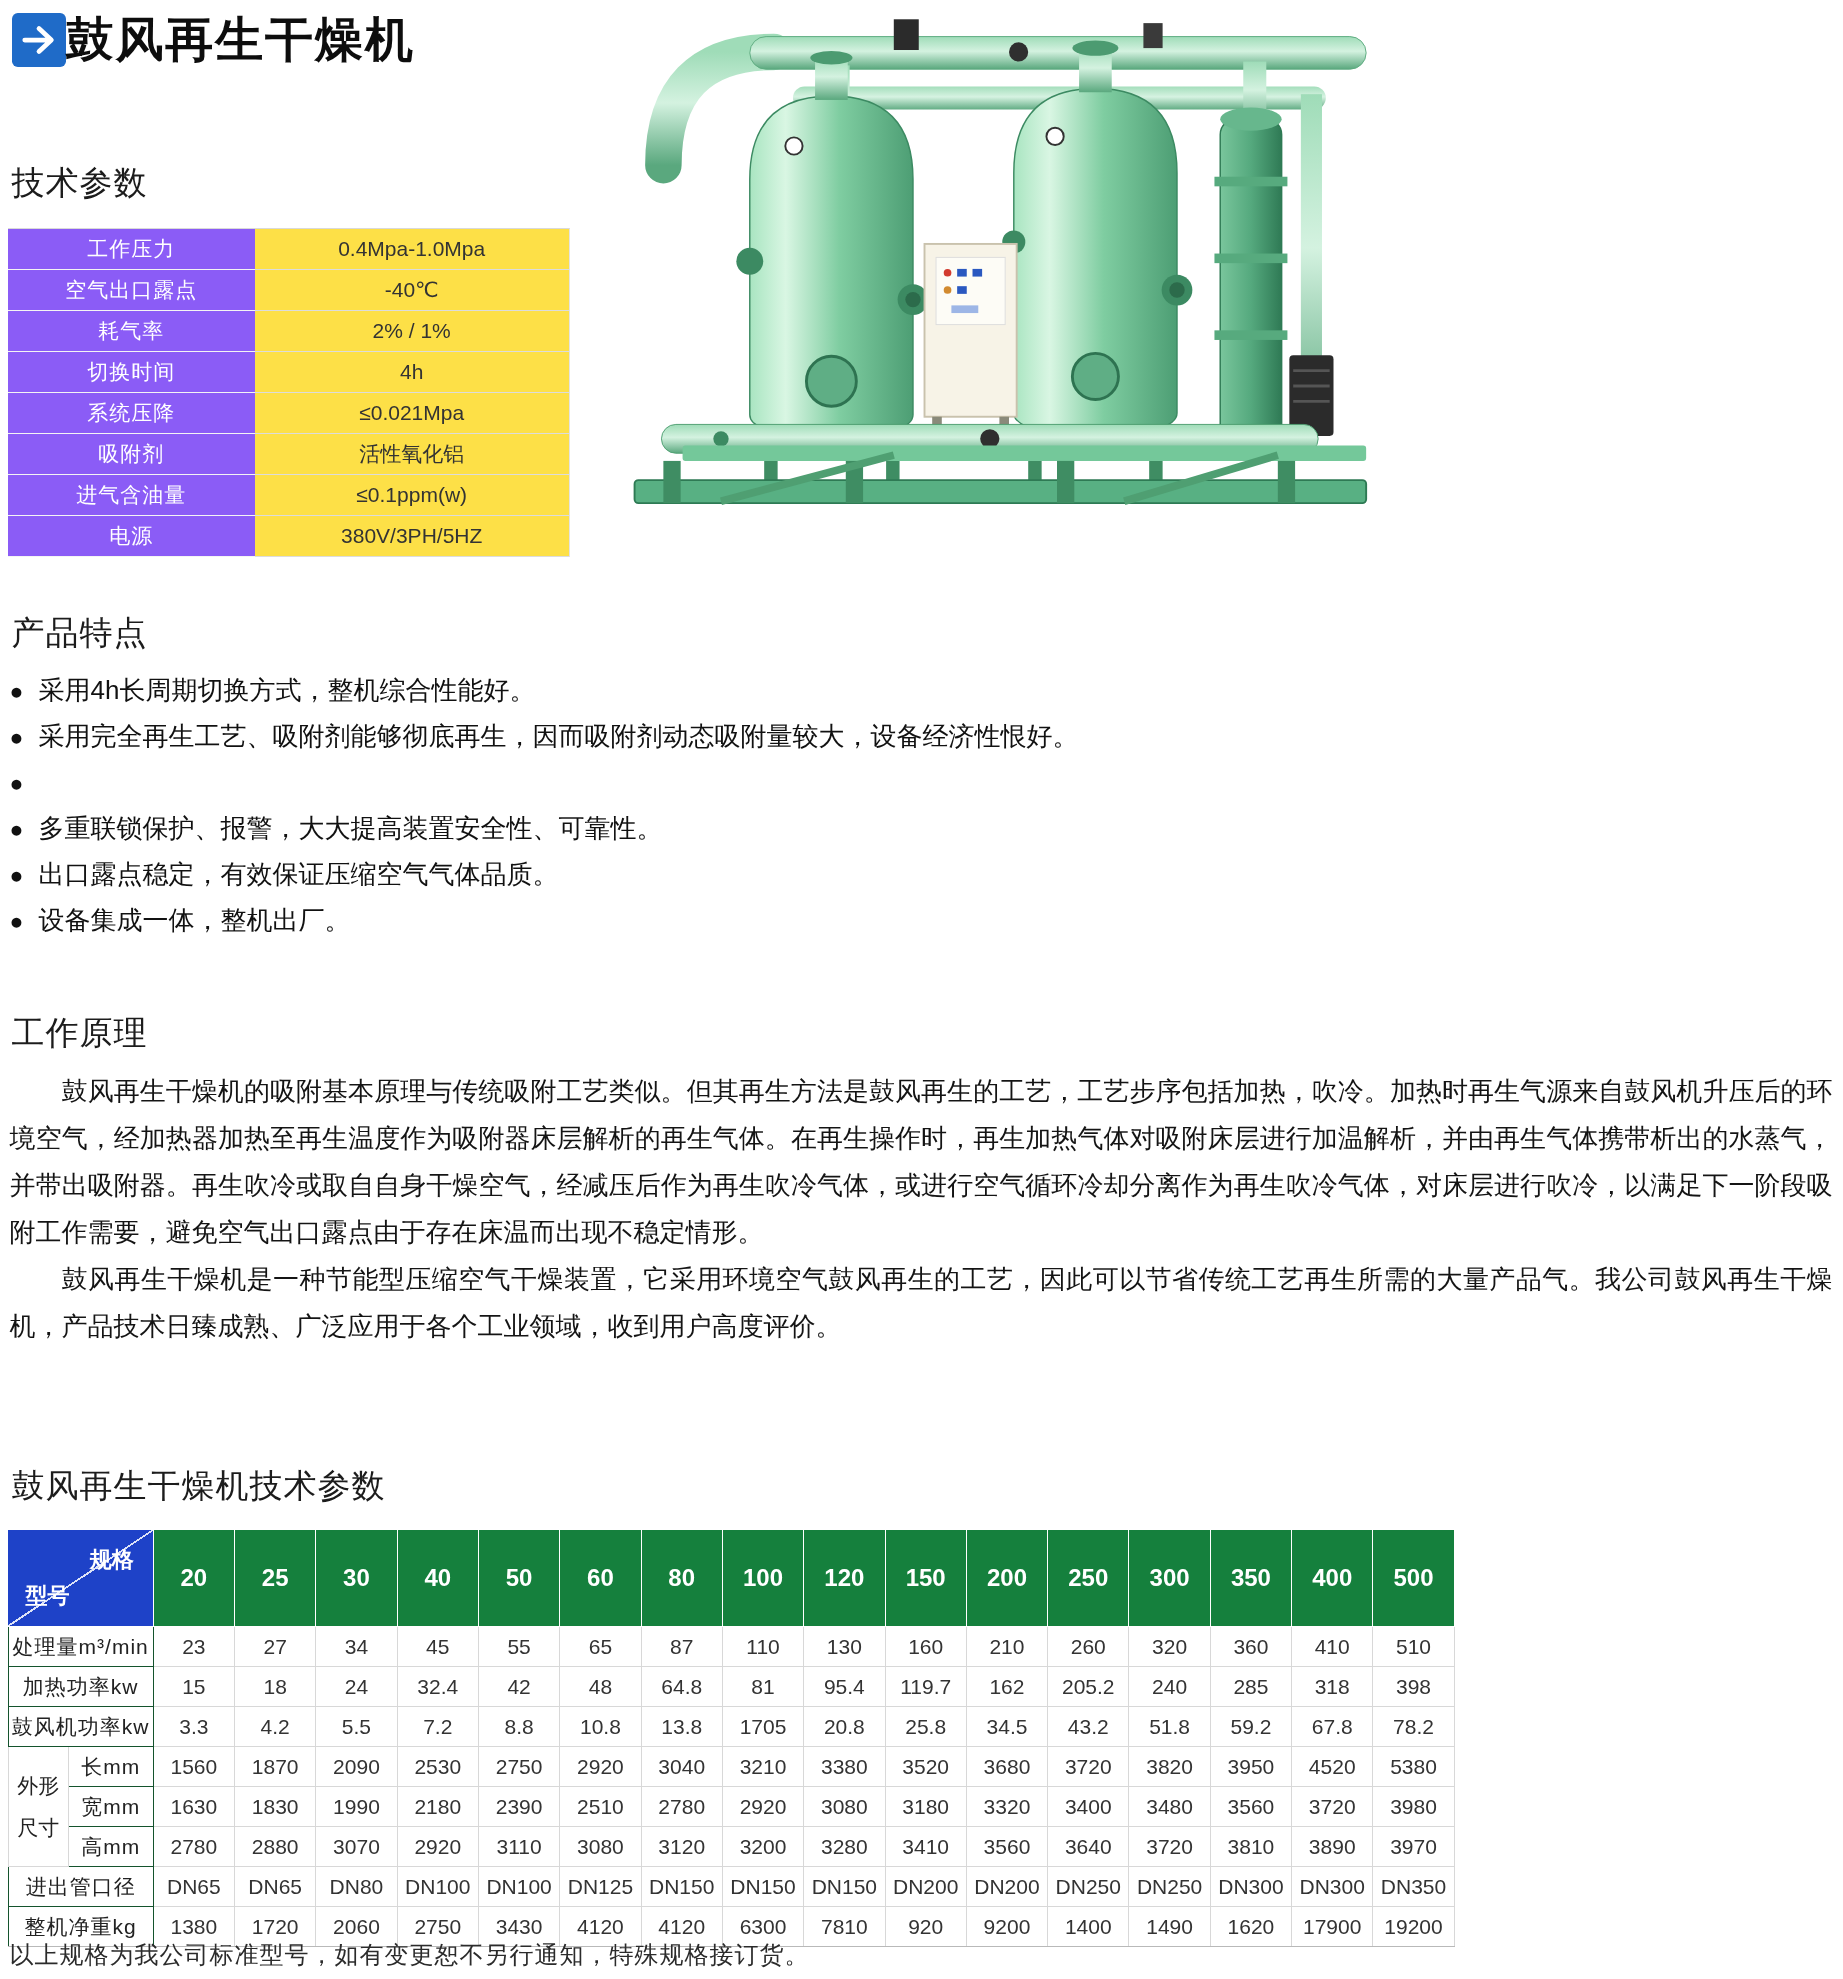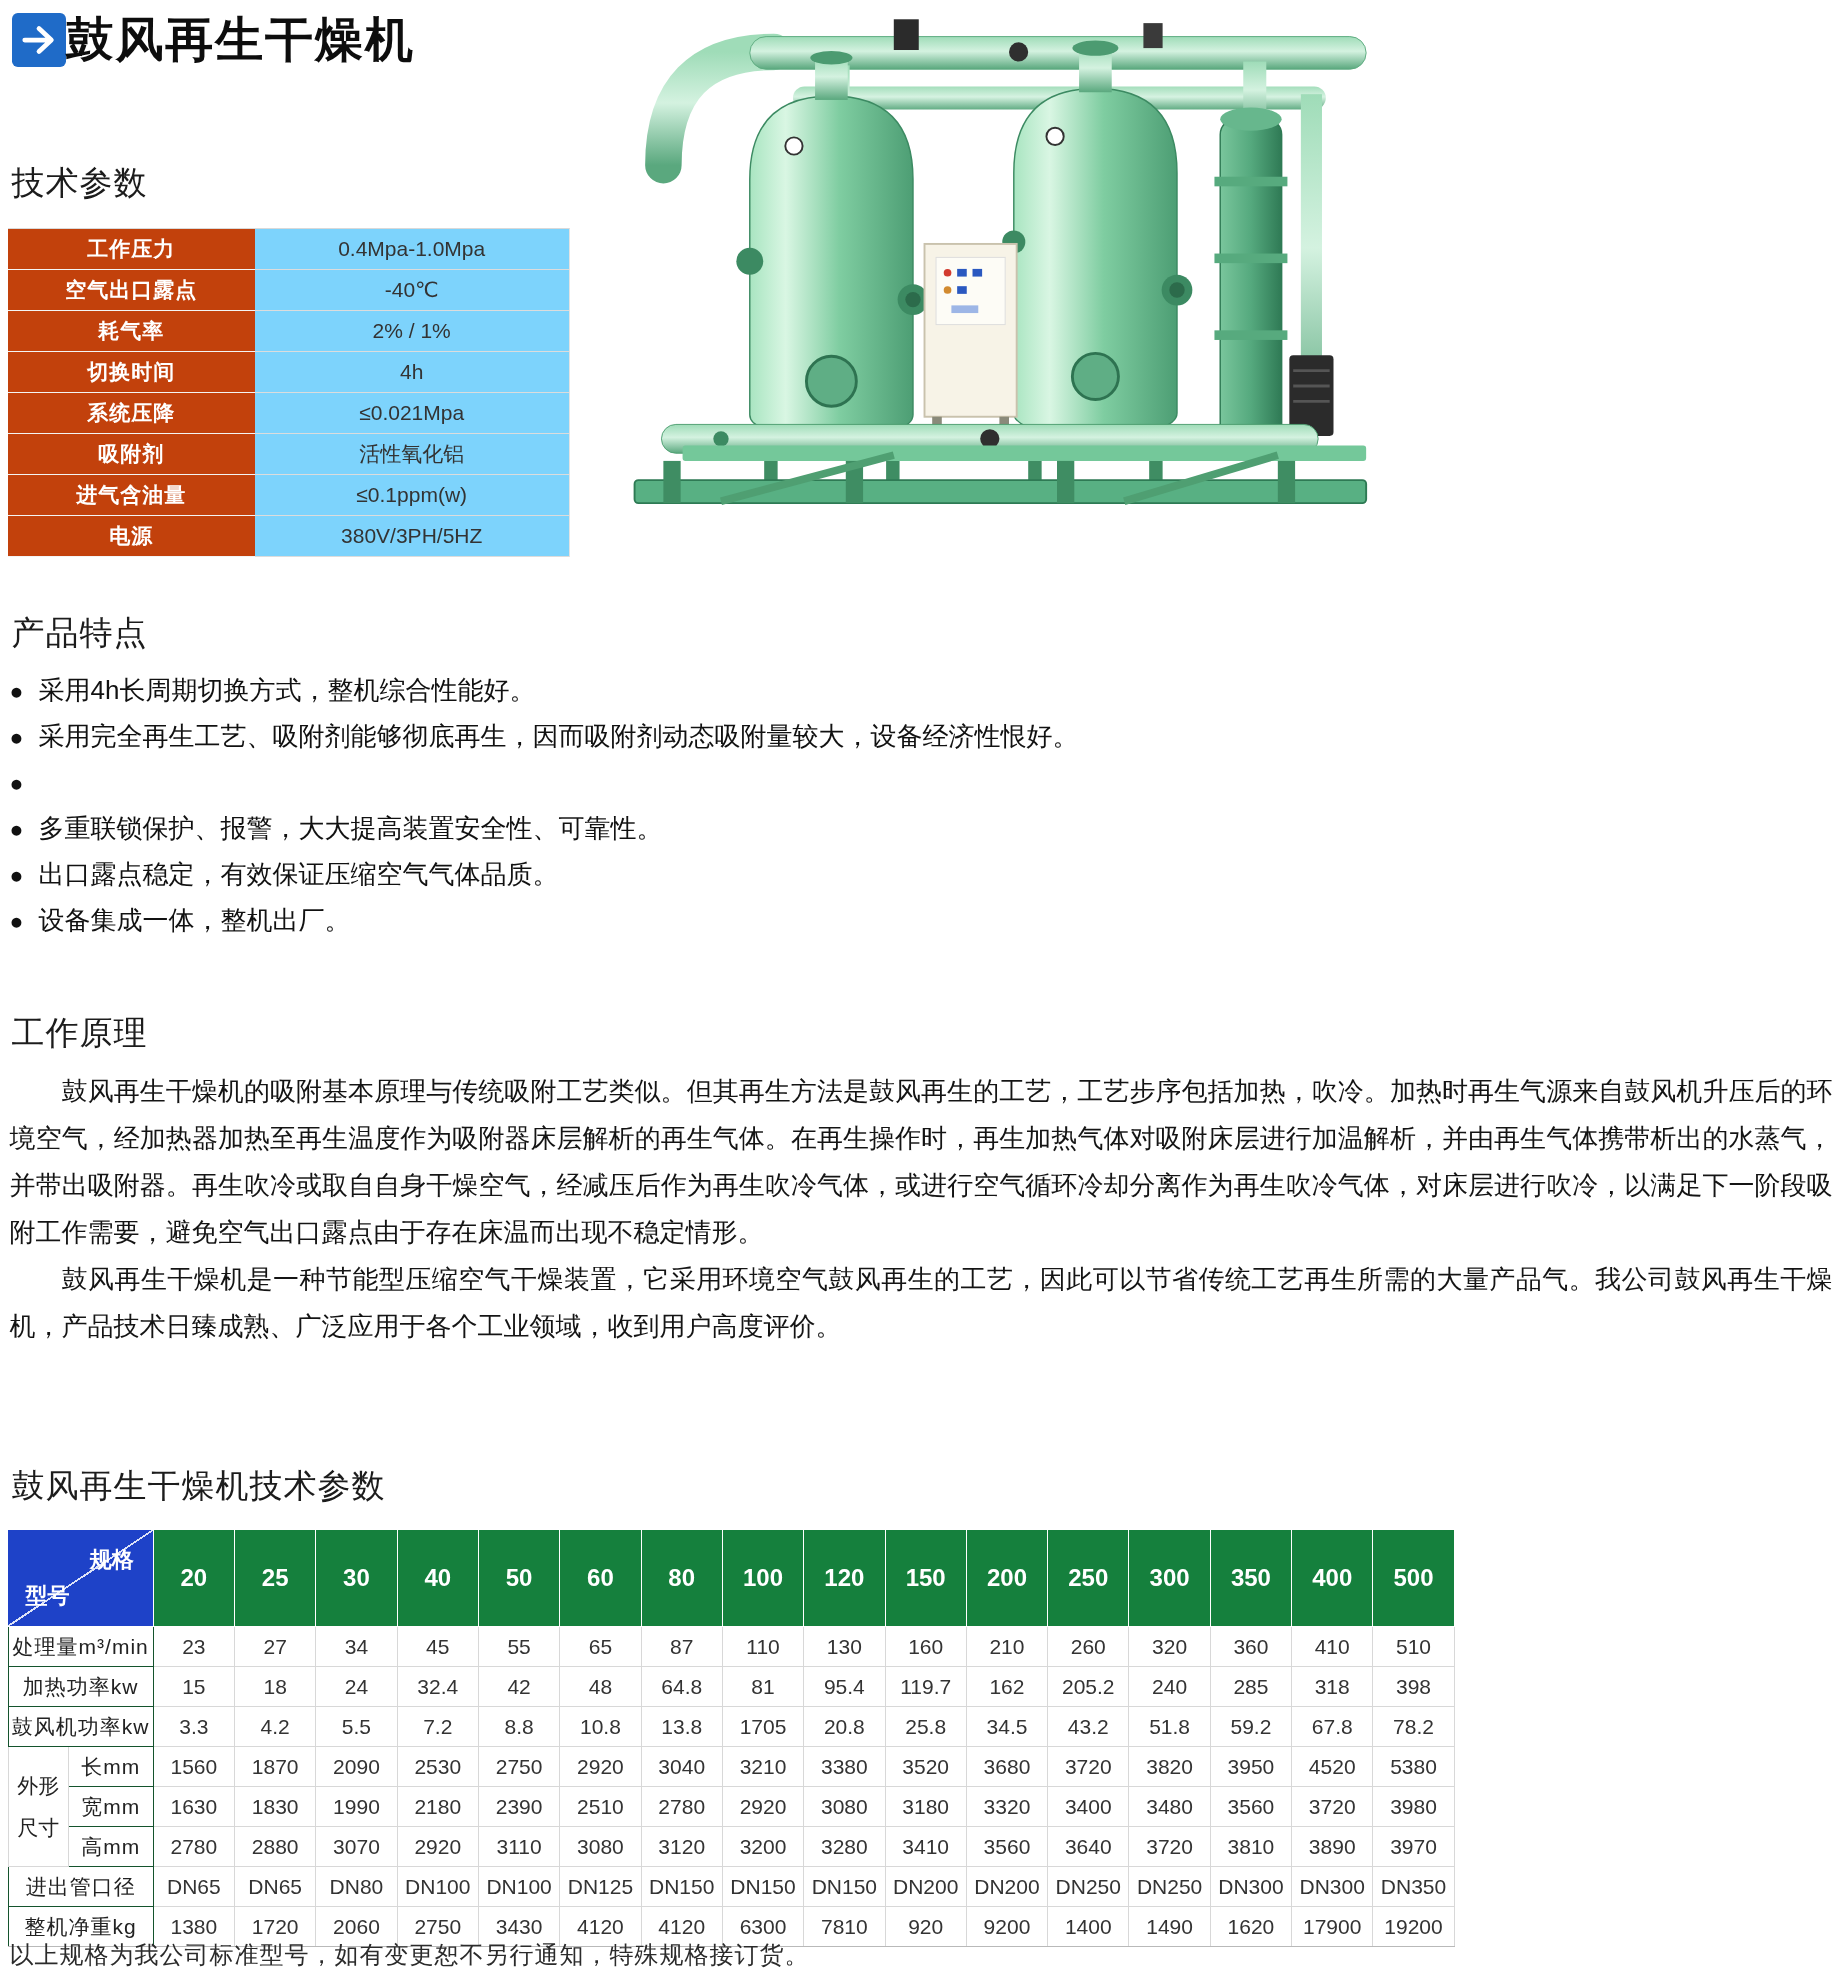--- a/index.html
+++ b/index.html
@@ -16,24 +16,24 @@
   .sec-h{position:absolute;left:11.5px;font-size:33px;font-weight:500;color:#1c1c1c;letter-spacing:1px;}
   #h-spec{top:161px;}
   #h-feat{top:611px;}
   #h-prin{top:1011px;}
   #h-params{top:1464px;}
 
   
   #spec-table{position:absolute;left:7.7px;top:228px;width:561px;border-top:1px solid #d9d9d9;
               border-right:1px solid #e3e3e3;}
   .spec-row{display:flex;height:41px;}
-  .spec-label{flex:0 0 247px;background:#c2410c;color:#fff;font-size:21px;font-weight:700;
+  .spec-label{flex:0 0 247px;background:#8b5cf6;color:#fff;font-size:21px;font-weight:400;
               display:flex;align-items:center;justify-content:center;border-bottom:1.9px solid #f4f4f4;
               letter-spacing:1px;}
-  .spec-value{flex:1;background:#7dd3fc;color:#333;font-size:21px;display:flex;align-items:center;
+  .spec-value{flex:1;background:#fde047;color:#333;font-size:21px;display:flex;align-items:center;
               justify-content:center;border-bottom:1px solid #dcdcdc;}
 
   
   .photo{position:absolute;left:603px;top:1.9px;width:812px;height:553px;}
 
   
   #feature-list{position:absolute;left:9.6px;top:672px;width:1249px;}
   .feat{display:flex;align-items:flex-start;height:46px;font-size:26px;color:#111;}
   .feat .dot{width:29px;font-size:23px;line-height:38px;}
   .feat .txt{line-height:37px;}

